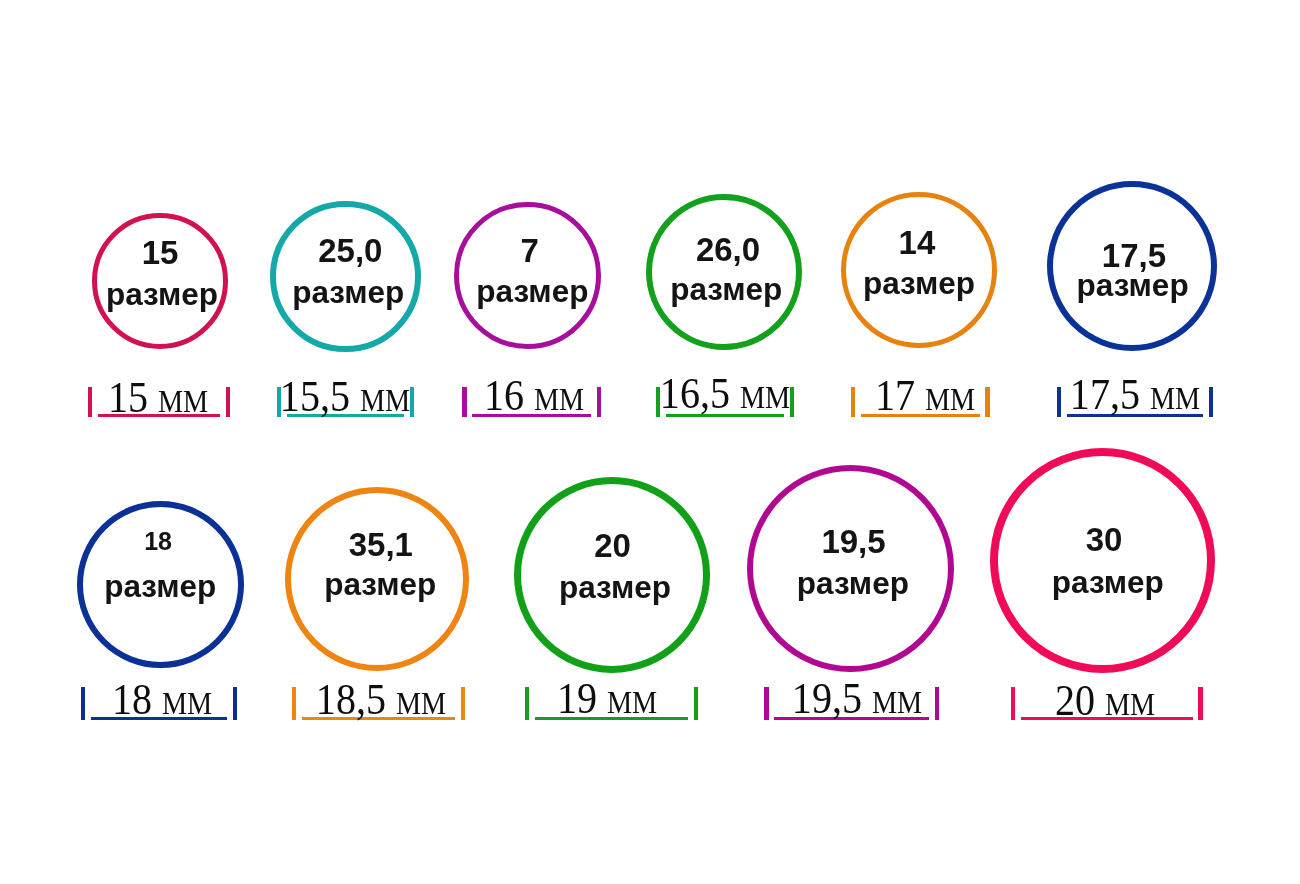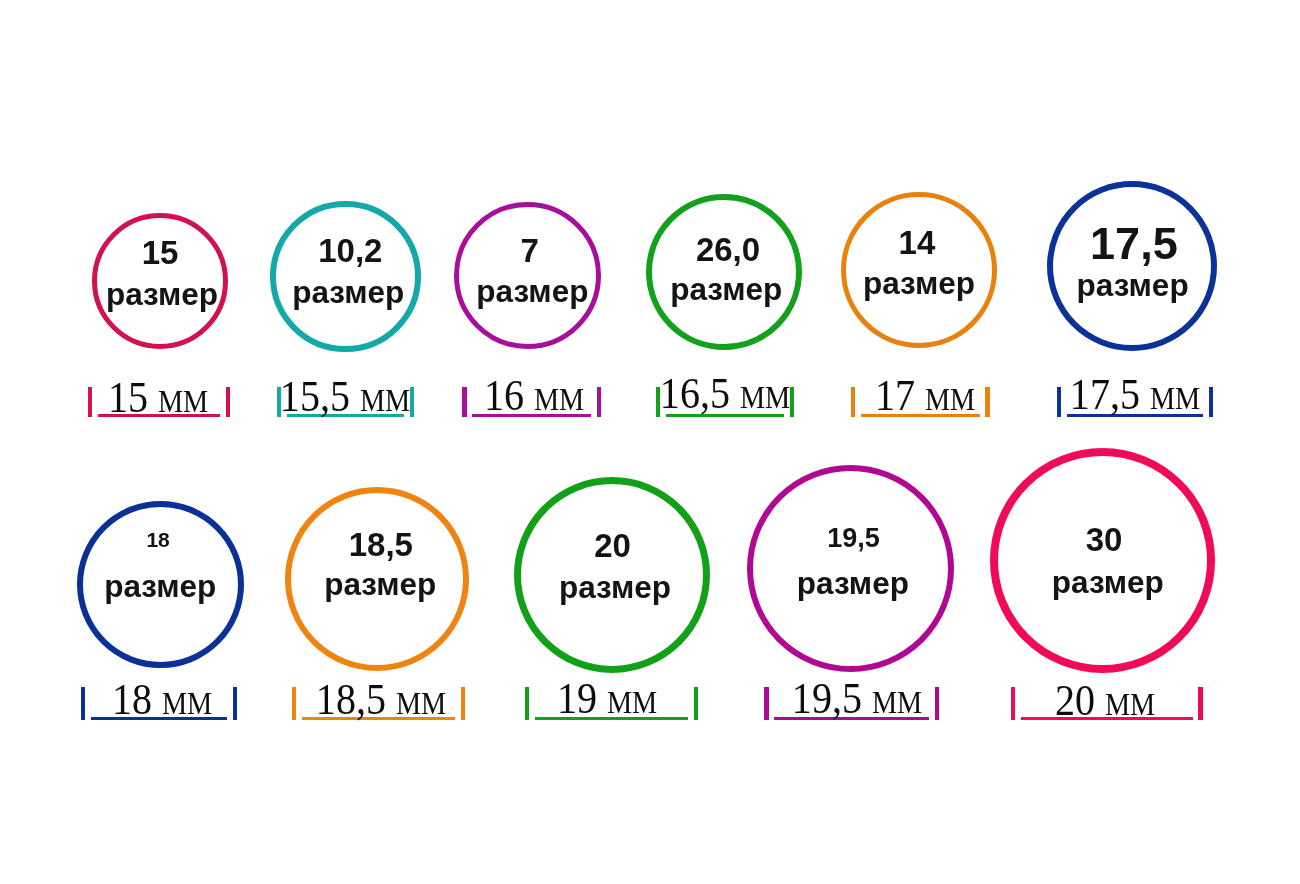--- a/index.html
+++ b/index.html
@@ -46,21 +46,21 @@
   <div class="word" style="left:162.0px; top:278.9px; font-size:31.5px;">размер</div>
 
   <div class="bar" style="left:88.1px; top:386.5px; width:141.7px; height:30.5px;">
     <div class="tick tick-l" style="background:#d0134f;"></div>
     <div class="tick tick-r" style="background:#d0134f;"></div>
     <div class="hline" style="background:#d0134f;"></div>
   </div>
   <div class="label" style="left:157.65px; top:376.0px; font-size:44px; line-height:44px;">15 мм</div>
 
   <div class="ring" style="left:269.6px; top:200.9px; width:151px; height:151px; border-width:6.5px; border-color:#15a8a8;"></div>
-  <div class="num" style="left:350.3px; top:234.4px; font-size:33px;">10,2</div>
+  <div class="num" style="left:350.3px; top:234.4px; font-size:33px;">25,0</div>
   <div class="word" style="left:348.2px; top:276.9px; font-size:31.5px;">размер</div>
 
   <div class="bar" style="left:276.9px; top:386.5px; width:137.3px; height:30.5px;">
     <div class="tick tick-l" style="background:#15a8a8;"></div>
     <div class="tick tick-r" style="background:#15a8a8;"></div>
     <div class="hline" style="background:#15a8a8;"></div>
   </div>
   <div class="label" style="left:345.15px; top:375.4px; font-size:44px; line-height:44px;">15,5 мм</div>
 
   <div class="ring" style="left:453.5px; top:202.0px; width:147px; height:147px; border-width:5.5px; border-color:#a60f9b;"></div>
@@ -90,43 +90,43 @@
   <div class="word" style="left:919.0px; top:268.0px; font-size:31.5px;">размер</div>
 
   <div class="bar" style="left:850.5px; top:386.5px; width:139.0px; height:30.5px;">
     <div class="tick tick-l" style="background:#e8820f;"></div>
     <div class="tick tick-r" style="background:#e8820f;"></div>
     <div class="hline" style="background:#e8820f;"></div>
   </div>
   <div class="label" style="left:924.5px; top:374.2px; font-size:44px; line-height:44px;">17 мм</div>
 
   <div class="ring" style="left:1047.4px; top:181.3px; width:170px; height:170px; border-width:6.0px; border-color:#0b3296;"></div>
-  <div class="num" style="left:1133.9px; top:221px; font-size:45px;">17,5</div>
+  <div class="num" style="left:1133.9px; top:239px; font-size:33px;">17,5</div>
   <div class="word" style="left:1132.6px; top:270.0px; font-size:31.5px;">размер</div>
 
   <div class="bar" style="left:1056.5px; top:386.5px; width:156.9px; height:30.5px;">
     <div class="tick tick-l" style="background:#0b3296;"></div>
     <div class="tick tick-r" style="background:#0b3296;"></div>
     <div class="hline" style="background:#0b3296;"></div>
   </div>
   <div class="label" style="left:1135.35px; top:373.1px; font-size:44px; line-height:44px;">17,5 мм</div>
 
   <div class="ring" style="left:76.5px; top:501.4px; width:167px; height:167px; border-width:6.5px; border-color:#0b3096;"></div>
-  <div class="num" style="left:158.1px; top:529.2px; font-size:21px;">18</div>
+  <div class="num" style="left:158.1px; top:529.2px; font-size:25px;">18</div>
   <div class="word" style="left:160.2px; top:571.2px; font-size:31.5px;">размер</div>
 
   <div class="bar" style="left:80.9px; top:687.0px; width:156.2px; height:32.5px;">
     <div class="tick tick-l" style="background:#0b3096;"></div>
     <div class="tick tick-r" style="background:#0b3096;"></div>
     <div class="hline" style="background:#0b3096;"></div>
   </div>
   <div class="label" style="left:162.2px; top:677.7px; font-size:44px; line-height:44px;">18 мм</div>
 
   <div class="ring" style="left:285.3px; top:487.3px; width:184px; height:184px; border-width:6.5px; border-color:#ee8411;"></div>
-  <div class="num" style="left:380.8px; top:528.2px; font-size:33px;">18,5</div>
+  <div class="num" style="left:380.8px; top:528.2px; font-size:33px;">35,1</div>
   <div class="word" style="left:380.2px; top:568.9px; font-size:31.5px;">размер</div>
 
   <div class="bar" style="left:291.6px; top:687.0px; width:173.2px; height:32.5px;">
     <div class="tick tick-l" style="background:#ee8411;"></div>
     <div class="tick tick-r" style="background:#ee8411;"></div>
     <div class="hline" style="background:#ee8411;"></div>
   </div>
   <div class="label" style="left:381.1px; top:677.5px; font-size:44px; line-height:44px;">18,5 мм</div>
 
   <div class="ring" style="left:513.5px; top:476.7px; width:196px; height:196px; border-width:7.0px; border-color:#11a018;"></div>
@@ -134,21 +134,21 @@
   <div class="word" style="left:615.0px; top:571.9px; font-size:31.5px;">размер</div>
 
   <div class="bar" style="left:524.5px; top:687.0px; width:173.3px; height:32.5px;">
     <div class="tick tick-l" style="background:#11a018;"></div>
     <div class="tick tick-r" style="background:#11a018;"></div>
     <div class="hline" style="background:#11a018;"></div>
   </div>
   <div class="label" style="left:607.05px; top:677.3px; font-size:44px; line-height:44px;">19 мм</div>
 
   <div class="ring" style="left:746.5px; top:464.7px; width:207px; height:207px; border-width:6.8px; border-color:#b00890;"></div>
-  <div class="num" style="left:853.5px; top:524.6px; font-size:27px;">19,5</div>
+  <div class="num" style="left:853.5px; top:524.6px; font-size:33px;">19,5</div>
   <div class="word" style="left:852.9px; top:567.7px; font-size:31.5px;">размер</div>
 
   <div class="bar" style="left:764.4px; top:687.0px; width:174.7px; height:32.5px;">
     <div class="tick tick-l" style="background:#b00890;"></div>
     <div class="tick tick-r" style="background:#b00890;"></div>
     <div class="hline" style="background:#b00890;"></div>
   </div>
   <div class="label" style="left:856.55px; top:677.1px; font-size:44px; line-height:44px;">19,5 мм</div>
 
   <div class="ring" style="left:989.5px; top:448.3px; width:225px; height:225px; border-width:8.0px; border-color:#ef0b58;"></div>

